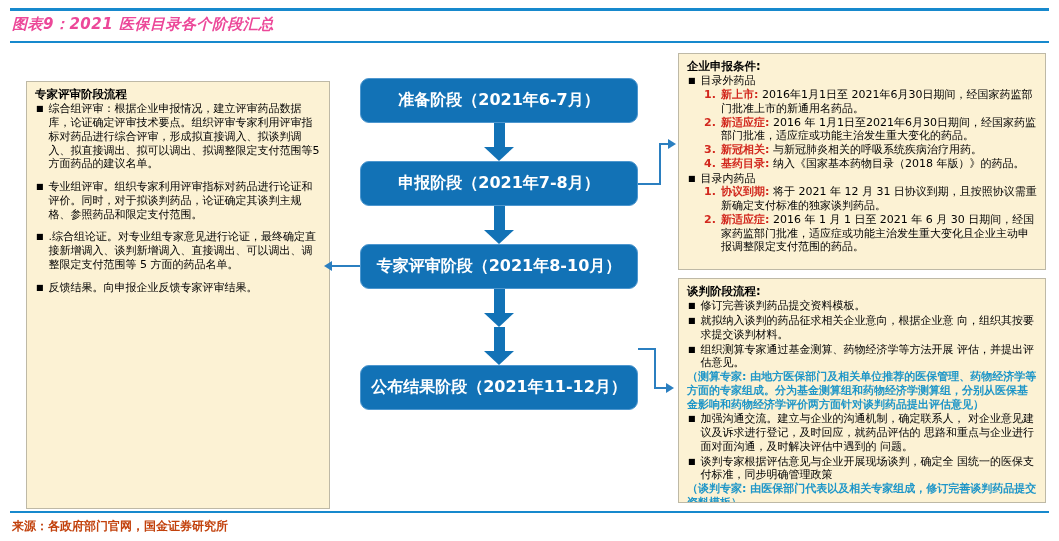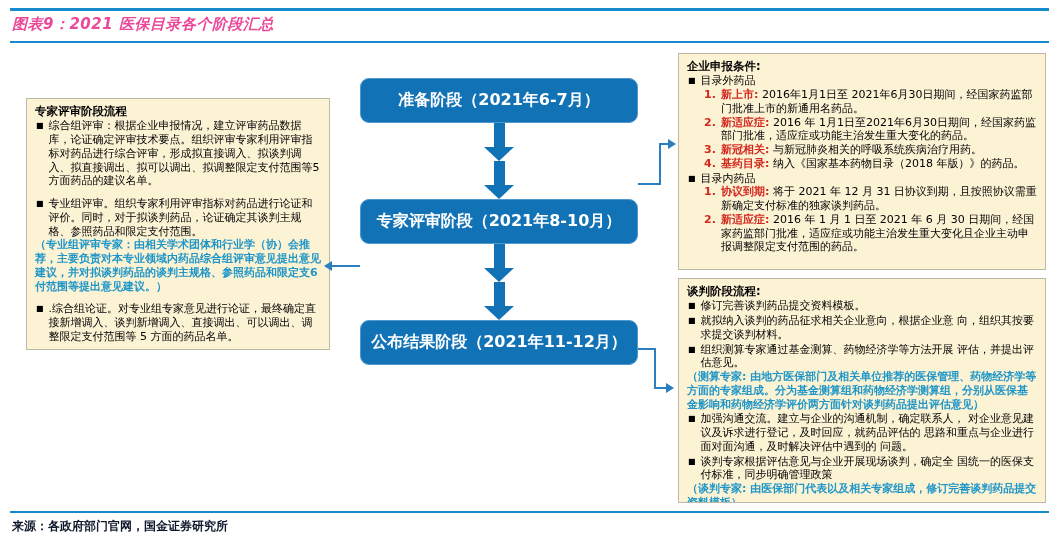--- a/index.html
+++ b/index.html
@@ -15,21 +15,21 @@
   html,body{background:#fff;}
   body{font-family:"DejaVu Sans",sans-serif;}
   #canvas{position:relative;width:1059px;height:541px;background:#fff;overflow:hidden;}
 
   .rule{position:absolute;left:10px;right:10px;background:var(--rule-blue);}
   #rule-top{top:8px;height:3px;}
   #rule-mid{top:41px;height:2px;}
   #rule-bottom{top:511px;height:2px;}
 
   #fig-title{position:absolute;left:12px;top:15px;font-size:15px;font-weight:bold;font-style:italic;color:#ec4899;letter-spacing:.5px;}
-  #fig-source{position:absolute;left:12px;top:518px;font-size:12px;font-weight:bold;color:#0f172a;}
+  #fig-source{position:absolute;left:12px;top:518px;font-size:12px;font-weight:bold;color:#c2410c;}
 
   
   #flow-column{position:absolute;left:360px;top:78px;width:278px;display:flex;flex-direction:column;}
   .stage-box{height:45px;flex:none;background:var(--box-blue);border:1px solid #4E97CF;border-radius:9px;
     color:#fff;font-size:16px;font-weight:bold;display:flex;align-items:center;justify-content:center;
     text-align:center;white-space:nowrap;}
   .down-arrow{height:38px;flex:none;display:flex;flex-direction:column;align-items:center;}
   .down-arrow .stem{width:11px;flex:1;background:var(--box-blue);}
   .down-arrow .head{width:0;height:0;border-left:15px solid transparent;border-right:15px solid transparent;border-top:14px solid var(--box-blue);}
 
@@ -45,21 +45,21 @@
     border-top:5px solid transparent;border-bottom:5px solid transparent;border-left:8px solid var(--conn-blue);}
   #conn-br-h1{left:638px;top:348px;width:18px;height:2px;}
   #conn-br-v{left:654px;top:348px;width:2px;height:41px;}
   #conn-br-h2{left:654px;top:387px;width:13px;height:2px;}
   #arr-br{position:absolute;left:666px;top:383px;width:0;height:0;
     border-top:5px solid transparent;border-bottom:5px solid transparent;border-left:8px solid var(--conn-blue);}
 
   
   .panel{position:absolute;background:var(--panel-bg);border:1px solid var(--panel-border);
     padding:5px 8px;font-size:11px;line-height:1.25;color:#000;overflow:hidden;}
-  #left-panel{left:26px;top:98px;width:304px;height:252px;}
+  #left-panel{left:26px;top:81px;width:304px;height:428px;}
   #tr-panel{left:678px;top:53px;width:368px;height:217px;}
   #br-panel{left:678px;top:278px;width:368px;height:225px;padding-left:8px;}
 
   .p-header{font-weight:bold;font-size:11.5px;margin-bottom:1px;}
   .p-bullet{display:flex;}
   .p-bullet .sq{font-size:8px;line-height:inherit;margin:2px 5px 0 1px;flex:none;}
   .p-bullet .bt{flex:1;}
   .p-paren{color:var(--note-blue);font-weight:bold;}
   .p-num{display:flex;padding-left:17px;}
   .p-num .nn{color:var(--red);font-weight:bold;width:17px;flex:none;}
@@ -82,21 +82,20 @@
   <div class="panel" id="left-panel">
       <div class="p-header">专家评审阶段流程</div>
       <div class="p-bullet">
         <span class="sq">■</span>
         <span class="bt">综合组评审：根据企业申报情况，建立评审药品数据库，论证确定评审技术要点。组织评审专家利用评审指标对药品进行综合评审，形成拟直接调入、拟谈判调入、拟直接调出、拟可以调出、拟调整限定支付范围等5方面药品的建议名单。</span>
       </div>
       <div class="p-bullet">
         <span class="sq">■</span>
         <span class="bt">专业组评审。组织专家利用评审指标对药品进行论证和评价。同时，对于拟谈判药品，论证确定其谈判主规格、参照药品和限定支付范围。</span>
       </div>
-      <div class="p-paren">（专业组评审专家：由相关学术团体和行业学（协）会推荐，主要负责对本专业领域内药品综合组评审意见提出意见建议，并对拟谈判药品的谈判主规格、参照药品和限定支6付范围等提出意见建议。）</div>
       <div class="p-bullet">
         <span class="sq">■</span>
         <span class="bt">.综合组论证。对专业组专家意见进行论证，最终确定直接新增调入、谈判新增调入、直接调出、可以调出、调整限定支付范围等 5 方面的药品名单。</span>
       </div>
       <div class="p-bullet">
         <span class="sq">■</span>
         <span class="bt">反馈结果。向申报企业反馈专家评审结果。</span>
       </div>
     </div>
   <div class="panel" id="tr-panel">
@@ -159,20 +158,21 @@
       </div>
       <div class="p-paren">（谈判专家: 由医保部门代表以及相关专家组成，修订完善谈判药品提交资料模板）</div>
     </div>
 
   <div id="flow-column">
       <div class="stage-box">准备阶段（2021年6-7月）</div>
       <div class="down-arrow">
         <div class="stem"></div>
         <div class="head"></div>
       </div>
+      <div class="stage-box">申报阶段（2021年7-8月）</div>
       <div class="down-arrow">
         <div class="stem"></div>
         <div class="head"></div>
       </div>
       <div class="stage-box">专家评审阶段（2021年8-10月）</div>
       <div class="down-arrow">
         <div class="stem"></div>
         <div class="head"></div>
       </div>
       <div class="down-arrow">

